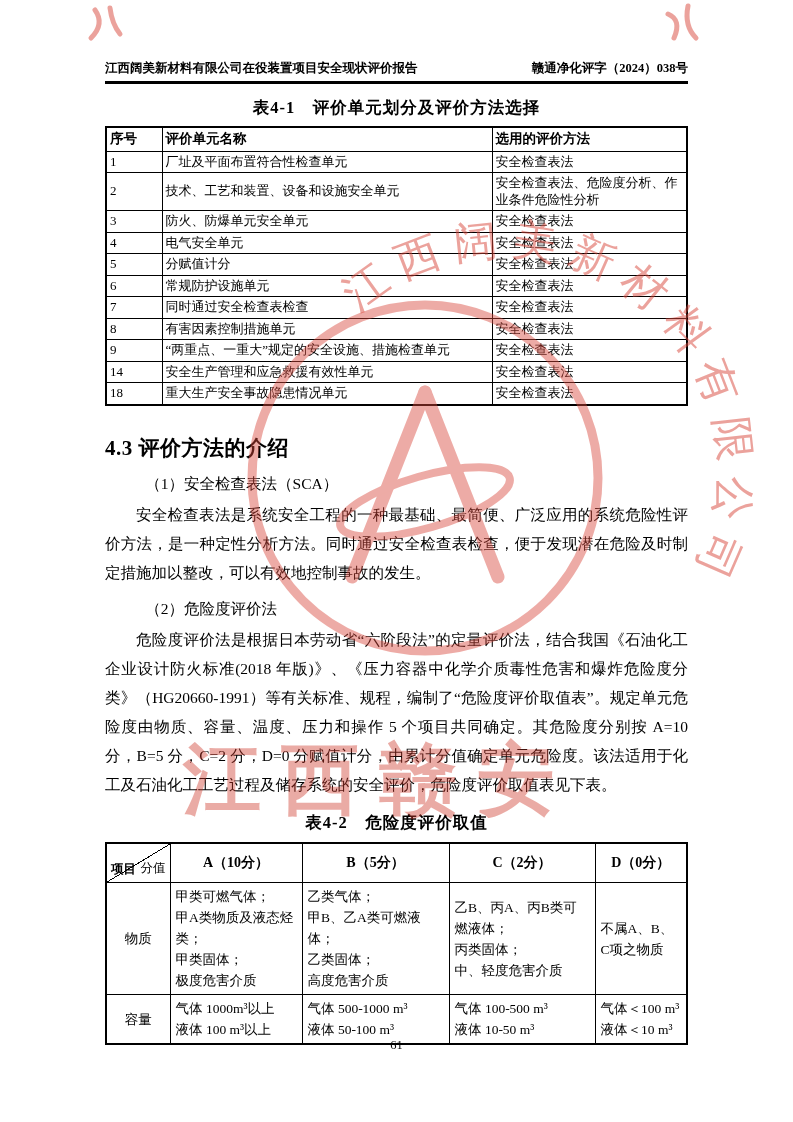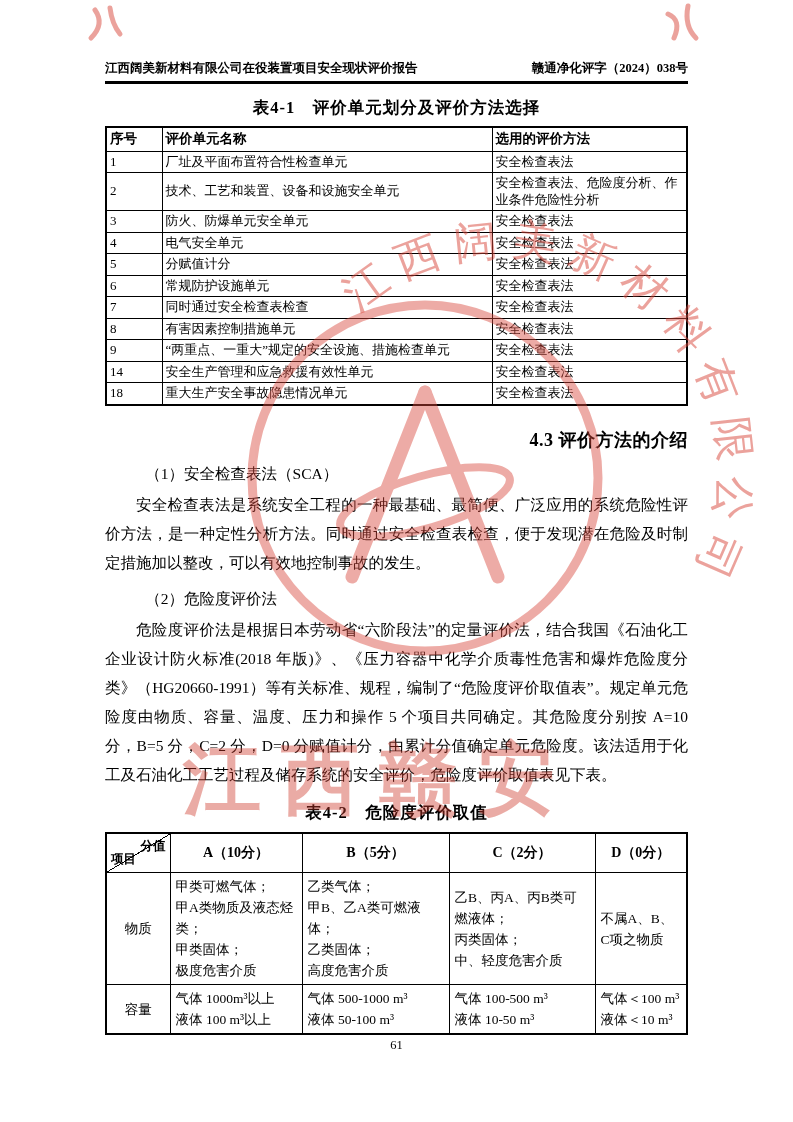--- a/index.html
+++ b/index.html
@@ -18,36 +18,36 @@
     font-weight:bold; font-size:12.5px; line-height:16px;
   }
 
   .t-title { text-align:center; font-weight:bold; font-size:16.5px; margin-top:13px; letter-spacing:1px; }
 
   table { width:100%; border-collapse:collapse; table-layout:fixed; }
   .t1 { margin-top:7px; font-size:13px; border:2px solid #000; }
   .t1 th, .t1 td { border:1px solid #000; text-align:left; padding:2px 3px; line-height:16.5px; }
   .t1 thead th { font-size:13.5px; font-weight:bold; padding:3px; }
 
-  .section-heading { font-size:18px; font-weight:bold; margin-top:22px; letter-spacing:0.5px;text-align:right; }
+  .section-heading { font-size:21px; font-weight:bold; margin-top:28px; letter-spacing:0.5px; }
   .subhead { font-size:15.5px; margin-top:12px; text-indent:2.6em; }
   .para { font-size:15.5px; line-height:29px; margin-top:5px; text-indent:2em; text-align:justify; }
 
   .t2 { margin-top:8px; font-size:13.5px; border:2px solid #000; }
   .t2 th, .t2 td { border:1px solid #000; padding:3px 5px; line-height:21px; vertical-align:middle; }
   .t2 thead th { text-align:center; font-weight:bold; height:40px; font-size:14px; }
   .t2 .rowlabel { text-align:center; font-weight:normal; }
   .t2 td.cell { text-align:left; white-space:pre-line; }
 
   .diag { position:relative; padding:0; }
   .diag::before {
     content:""; position:absolute; inset:0;
     background:linear-gradient(to bottom right, transparent 49.3%, #000 49.3%, #000 50.7%, transparent 50.7%);
   }
-  .diag .corner-top { position:absolute; top:2px; right:4px; font-size:12.5px; font-weight:bold; }
+  .diag .corner-top { position:absolute; top:14px; right:4px; font-size:12.5px; font-weight:normal; }
   .diag .corner-bot { position:absolute; bottom:2px; left:4px; font-size:12.5px; font-weight:bold; }
 
   .page-number { position:absolute; left:0; right:0; top:1038px; text-align:center; font-size:12.5px; z-index:1; }
 </style>
 </head>
 <body>
 
 <div class="page">
 
   <svg class="watermark" width="793" height="1122" viewBox="0 0 793 1122">

